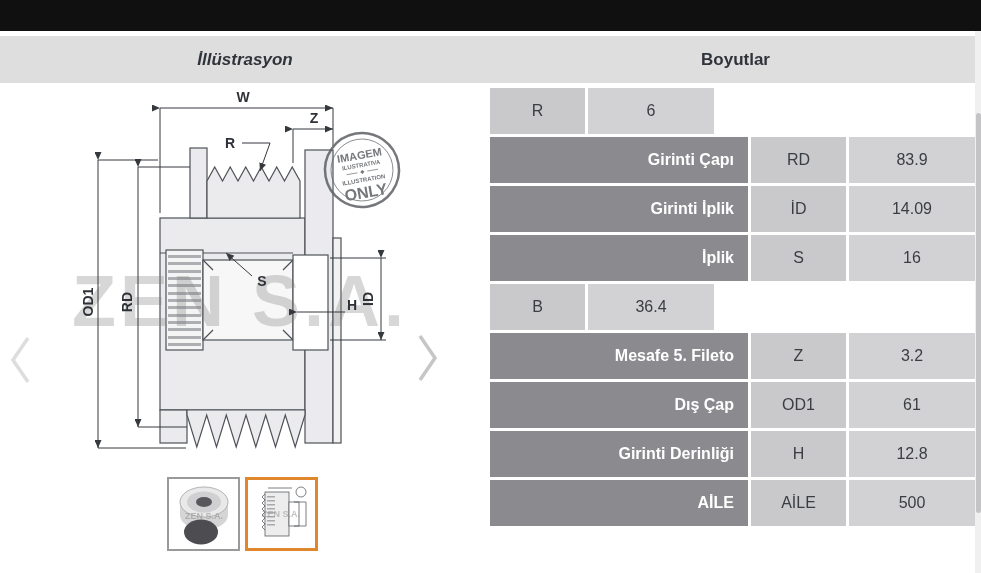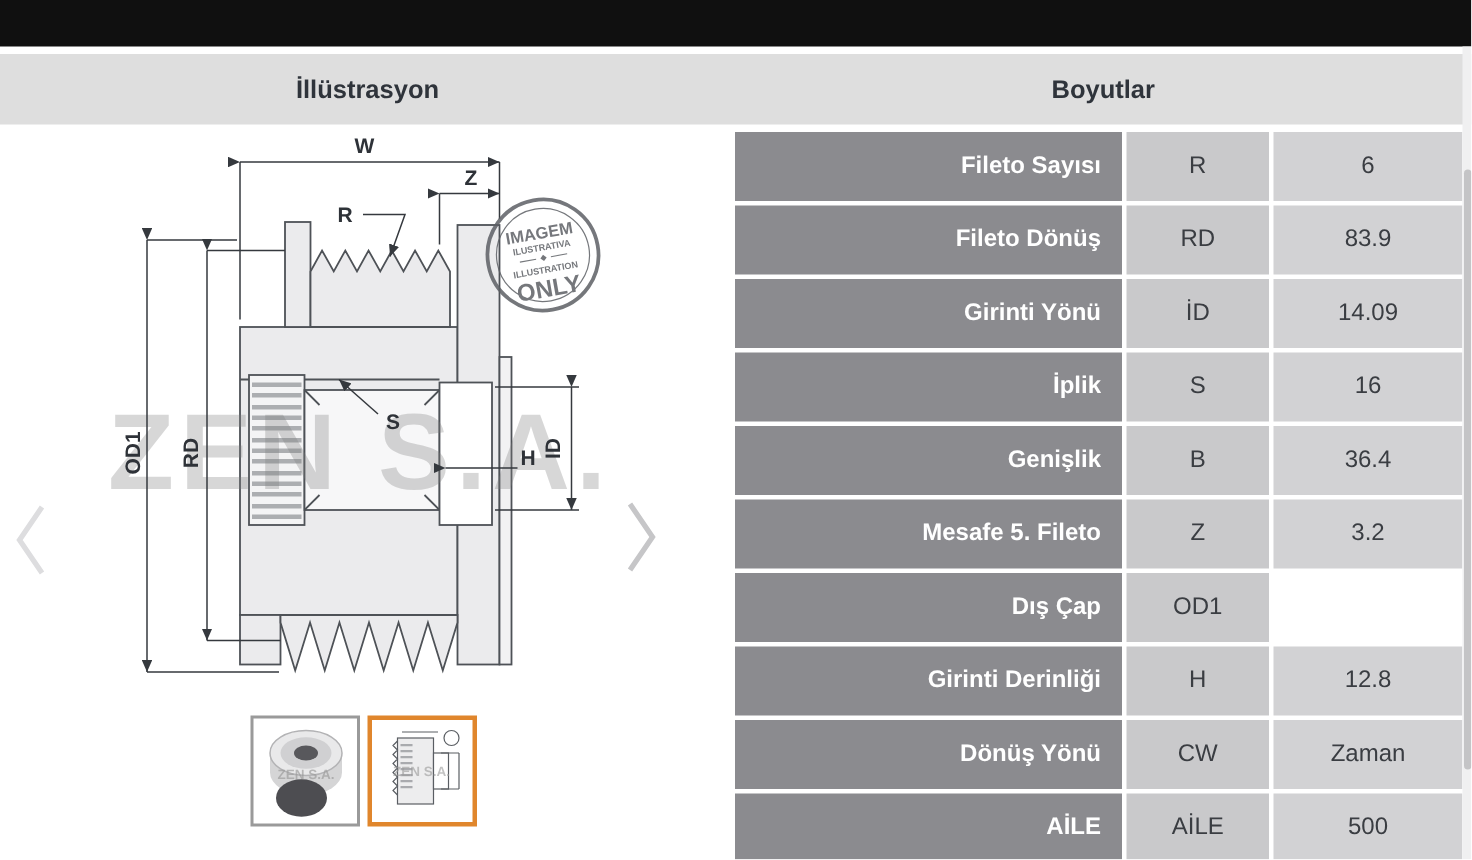--- a/index.html
+++ b/index.html
@@ -4,21 +4,21 @@
 <style>
   html,body{margin:0;padding:0;background:#fff;}
   .canvas{
     position:relative;width:981px;height:573px;overflow:hidden;background:#fff;
     font-family:"Liberation Sans","DejaVu Sans",sans-serif;
   }
   .topbar{position:absolute;left:0;top:0;width:981px;height:31px;background:var(--c-topbar,#101010);}
   .header-bar{position:absolute;left:0;top:36px;width:981px;height:47px;background:var(--c-header-bg,#dedede);}
   .header-title{position:absolute;top:0;height:47px;line-height:47px;text-align:center;
     font-weight:bold;font-size:17px;color:var(--c-header-text,#2f343b);}
-  .ht-left{left:0;width:490px;}
+  .ht-left{left:0;width:490px;font-style:italic;}
   .ht-right{left:490px;width:491px;}
   .illus{position:absolute;left:0;top:83px;width:490px;height:490px;}
   .nav{position:absolute;cursor:pointer;}
   .nav-prev{left:6px;top:250px;}
   .nav-next{left:414px;top:248px;}
   .thumb{position:absolute;top:394px;background:#fff;box-sizing:border-box;}
   .thumb-1{left:167px;width:73px;height:74px;border:2px solid var(--c-thumb-border,#9a9a9a);}
   .thumb-2{left:245px;width:73px;height:74px;border:3px solid var(--c-accent-orange,#e0862c);}
   .spec{position:absolute;left:490px;top:88px;width:485px;height:485px;overflow:hidden;
     display:flex;flex-direction:column;gap:3px;}
@@ -182,71 +182,65 @@
           <rect x="19" y="40" width="8" height="1.5"></rect>
             <rect x="19" y="44" width="8" height="1.5"></rect>
         </g>
         <text x="33" y="37" text-anchor="middle" font-size="9" font-weight="bold" fill="#9a9a9a" opacity="0.6">ZEN S.A.</text>
       </svg>
     </div>
   </div>
 
   <div class="spec">
   <div class="row">
-    <div class="cell label">Fileto Sayısı</div>
     <div class="cell code">R</div>
     <div class="cell value">6</div>
   </div>
 
   <div class="row">
-    <div class="cell label">Fileto Dönüş</div>
+    <div class="cell label">Girinti Çapı</div>
     <div class="cell code">RD</div>
     <div class="cell value">83.9</div>
   </div>
 
   <div class="row">
-    <div class="cell label">Girinti Yönü</div>
+    <div class="cell label">Girinti İplik</div>
     <div class="cell code">İD</div>
     <div class="cell value">14.09</div>
   </div>
 
   <div class="row">
     <div class="cell label">İplik</div>
     <div class="cell code">S</div>
     <div class="cell value">16</div>
   </div>
 
   <div class="row">
-    <div class="cell label">Genişlik</div>
     <div class="cell code">B</div>
     <div class="cell value">36.4</div>
   </div>
 
   <div class="row">
     <div class="cell label">Mesafe 5. Fileto</div>
     <div class="cell code">Z</div>
     <div class="cell value">3.2</div>
   </div>
 
   <div class="row">
     <div class="cell label">Dış Çap</div>
     <div class="cell code">OD1</div>
+    <div class="cell value">61</div>
   </div>
 
   <div class="row">
     <div class="cell label">Girinti Derinliği</div>
     <div class="cell code">H</div>
     <div class="cell value">12.8</div>
   </div>
 
-  <div class="row">
-    <div class="cell label">Dönüş Yönü</div>
-    <div class="cell code">CW</div>
-    <div class="cell value">Zaman</div>
-  </div>
 
   <div class="row">
     <div class="cell label">AİLE</div>
     <div class="cell code">AİLE</div>
     <div class="cell value">500</div>
   </div>
 </div>
 
   <div class="scrollbar">
     <div class="scroll-thumb"></div>

